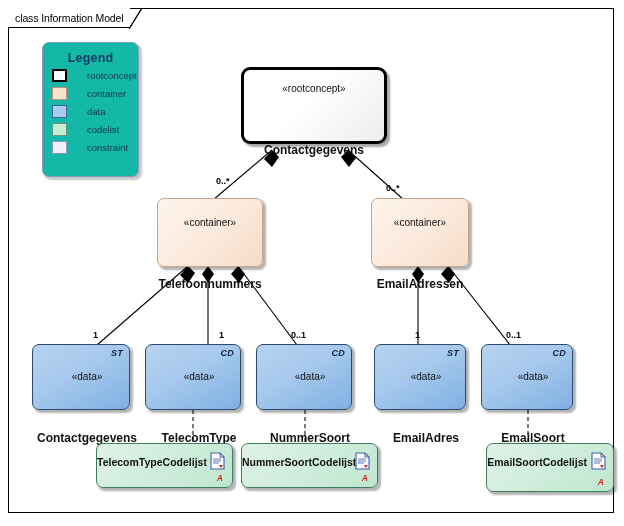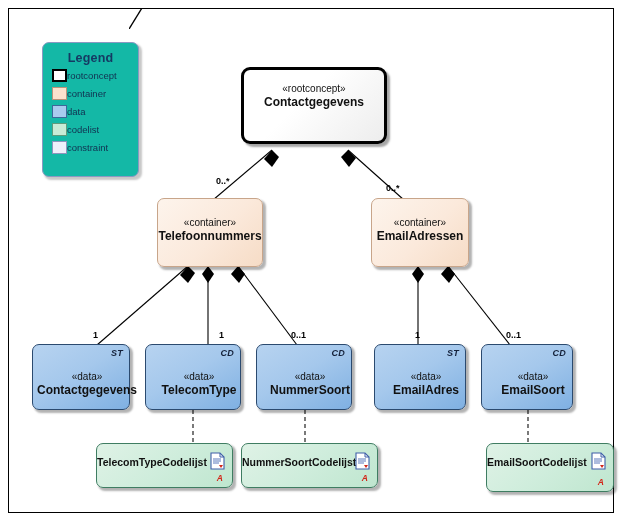--- a/index.html
+++ b/index.html
@@ -76,20 +76,21 @@
   
   .node {
     position: absolute;
     box-sizing: border-box;
     border-radius: 7px;
     display: flex;
     flex-direction: column;
     align-items: center;
     justify-content: flex-start;
     box-shadow: 2.5px 2.5px 2px rgba(0,0,0,0.30);
+    gap: 48px;
   }
   .stereo {
     font-size: 10px;
     color: #111;
     line-height: 1.15;
     white-space: nowrap;
   }
   .nodename {
     font-size: 12px;
     font-weight: bold;
@@ -142,21 +143,21 @@
     padding: 0;
   }
   .codelist-name {
     font-size: 10.5px;
     font-weight: bold;
     color: #111;
     position: absolute;
     left: 0;
     right: 26px;
     top: 12px;
-    text-align: left;
+    text-align: right;
     white-space: nowrap;
   }
   .doc-icon {
     position: absolute;
     right: 7px;
     top: 8px;
     width: 15px;
     height: 18px;
   }
   .a-mark {
@@ -198,21 +199,21 @@
   }
   .legend-swatch {
     width: 15px;
     height: 13px;
     box-sizing: border-box;
     flex: 0 0 auto;
   }
   .legend-label {
     font-size: 9.5px;
     color: #123050;
-    margin-left: 0;
+    margin-left: 20px;
     white-space: nowrap;
   }
   .sw-rootconcept { background: #ffffff; border: 2px solid #000; }
   .sw-container   { background: #fbe2cd; border: 1px solid #b9937a; }
   .sw-data        { background: #a8cbee; border: 1px solid #3e6899; }
   .sw-codelist    { background: #c8ebd6; border: 1px solid #5d9b7c; }
   .sw-constraint  { background: #eef0fb; border: 1px solid #8f94bd; }
 
   
   .mult {
@@ -222,20 +223,23 @@
     color: #000;
     white-space: nowrap;
   }
 </style>
 </head>
 <body>
 
 <div id="canvas">
 
   <div id="frame"></div>
+  <div id="frame-tab">
+    <span id="frame-tab-label">class Information Model</span>
+  </div>
   <div id="frame-tab-slant">
     <svg width="14" height="21" viewBox="0 0 14 21">
       <line x1="0" y1="21" x2="13" y2="0" stroke="#000" stroke-width="1.4"></line>
     </svg>
   </div>
 
   <svg id="links" viewBox="0 0 624 526" xmlns="http://www.w3.org/2000/svg">
     <defs></defs>
 
     <g>

